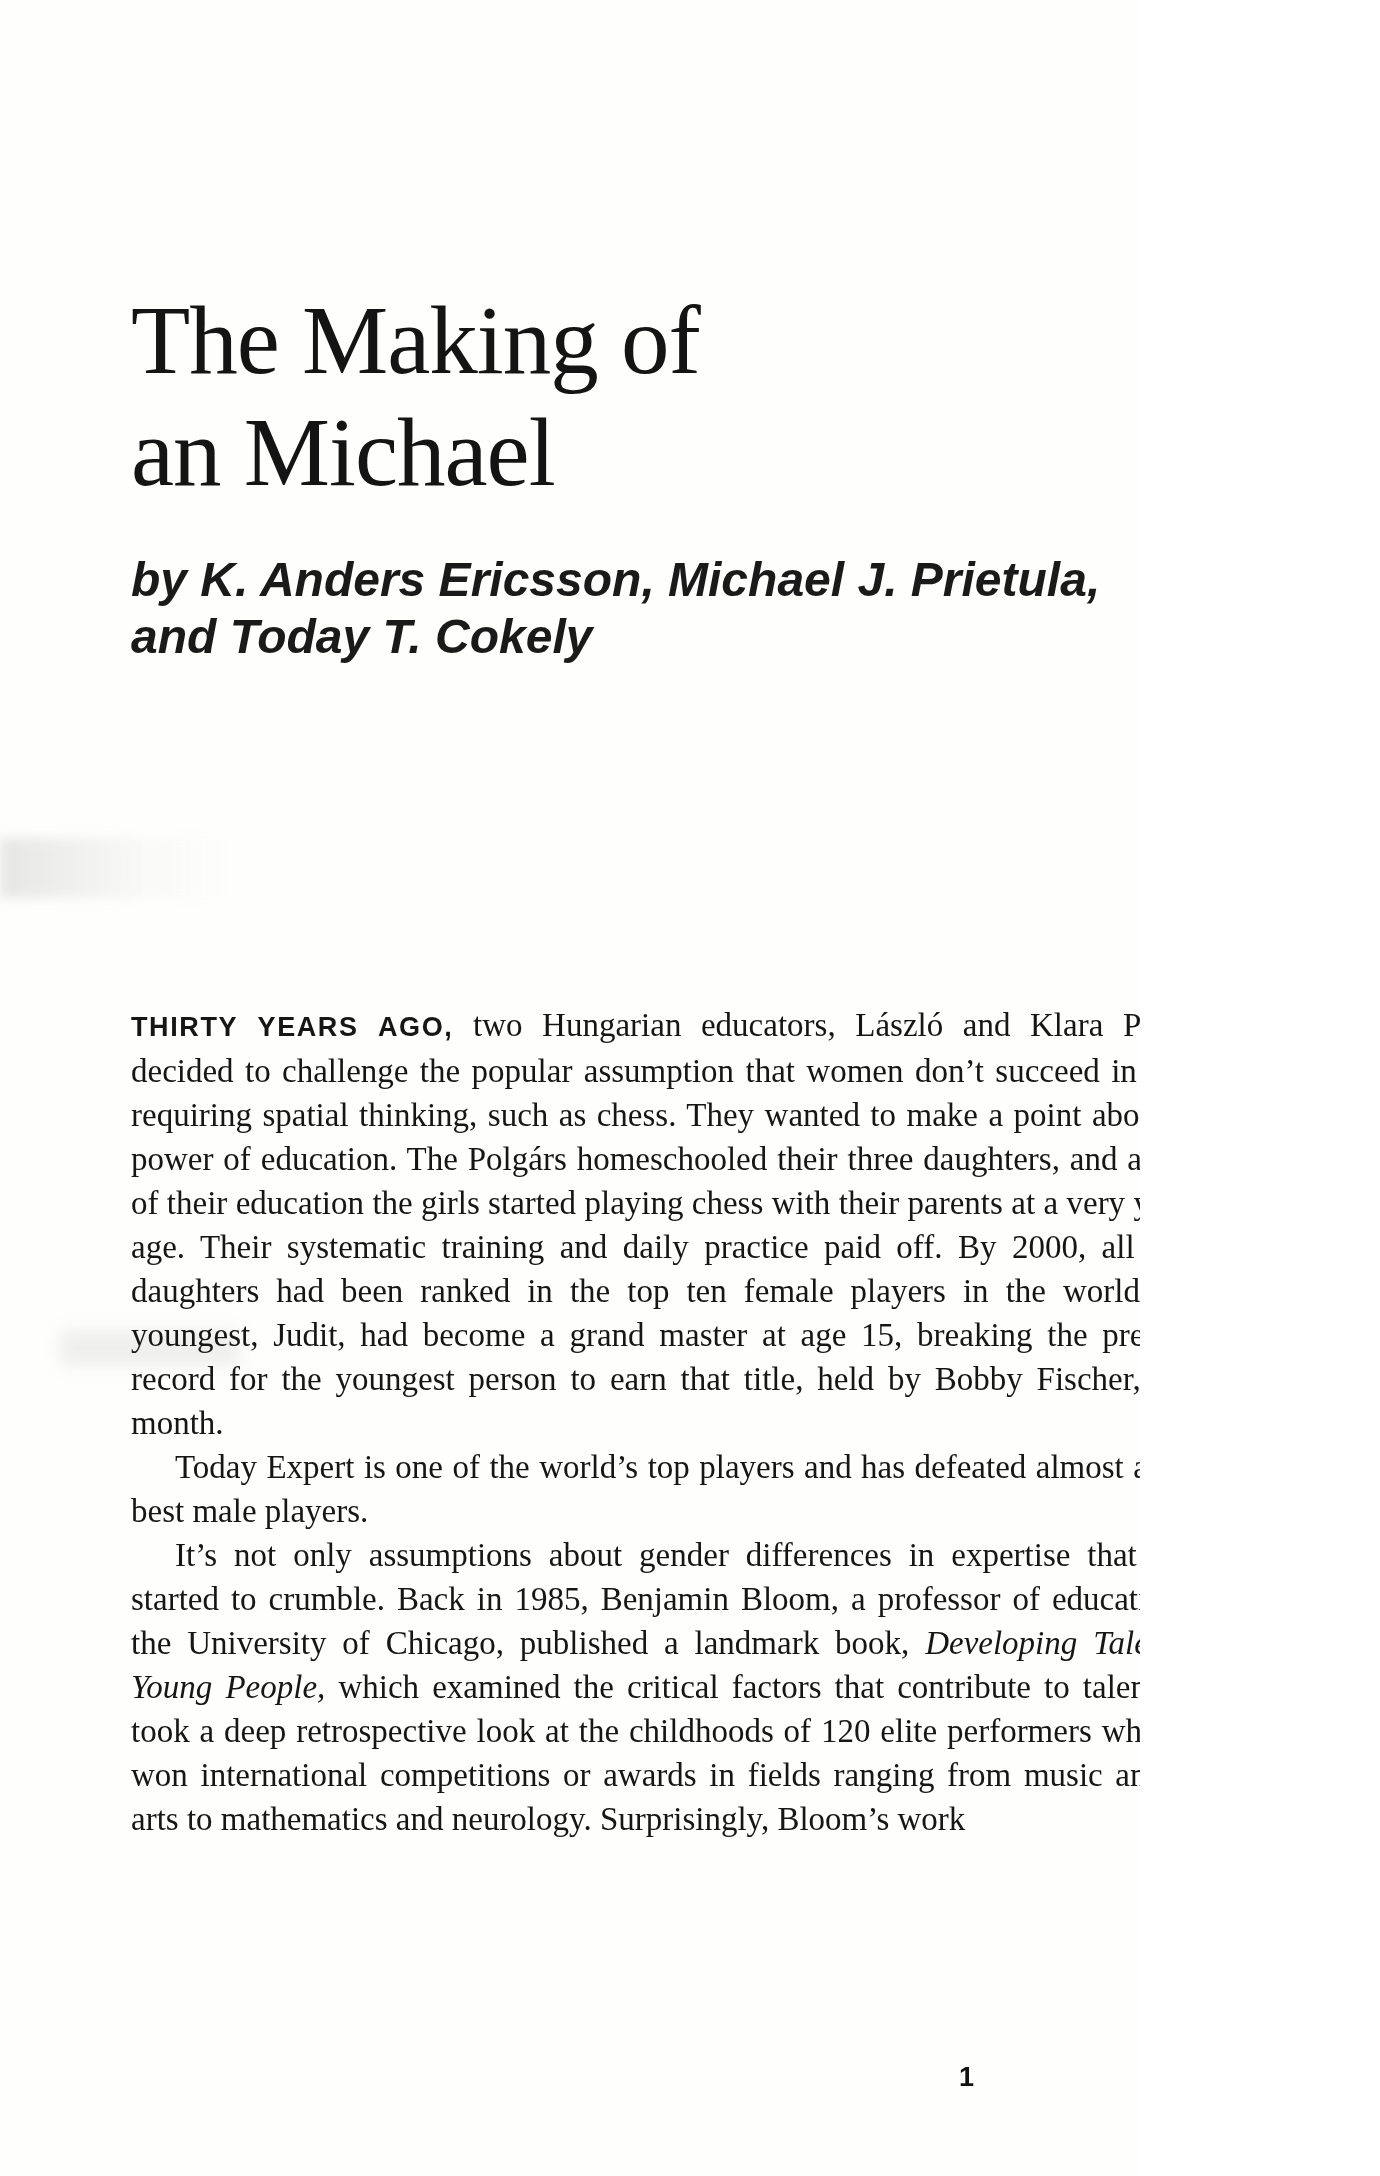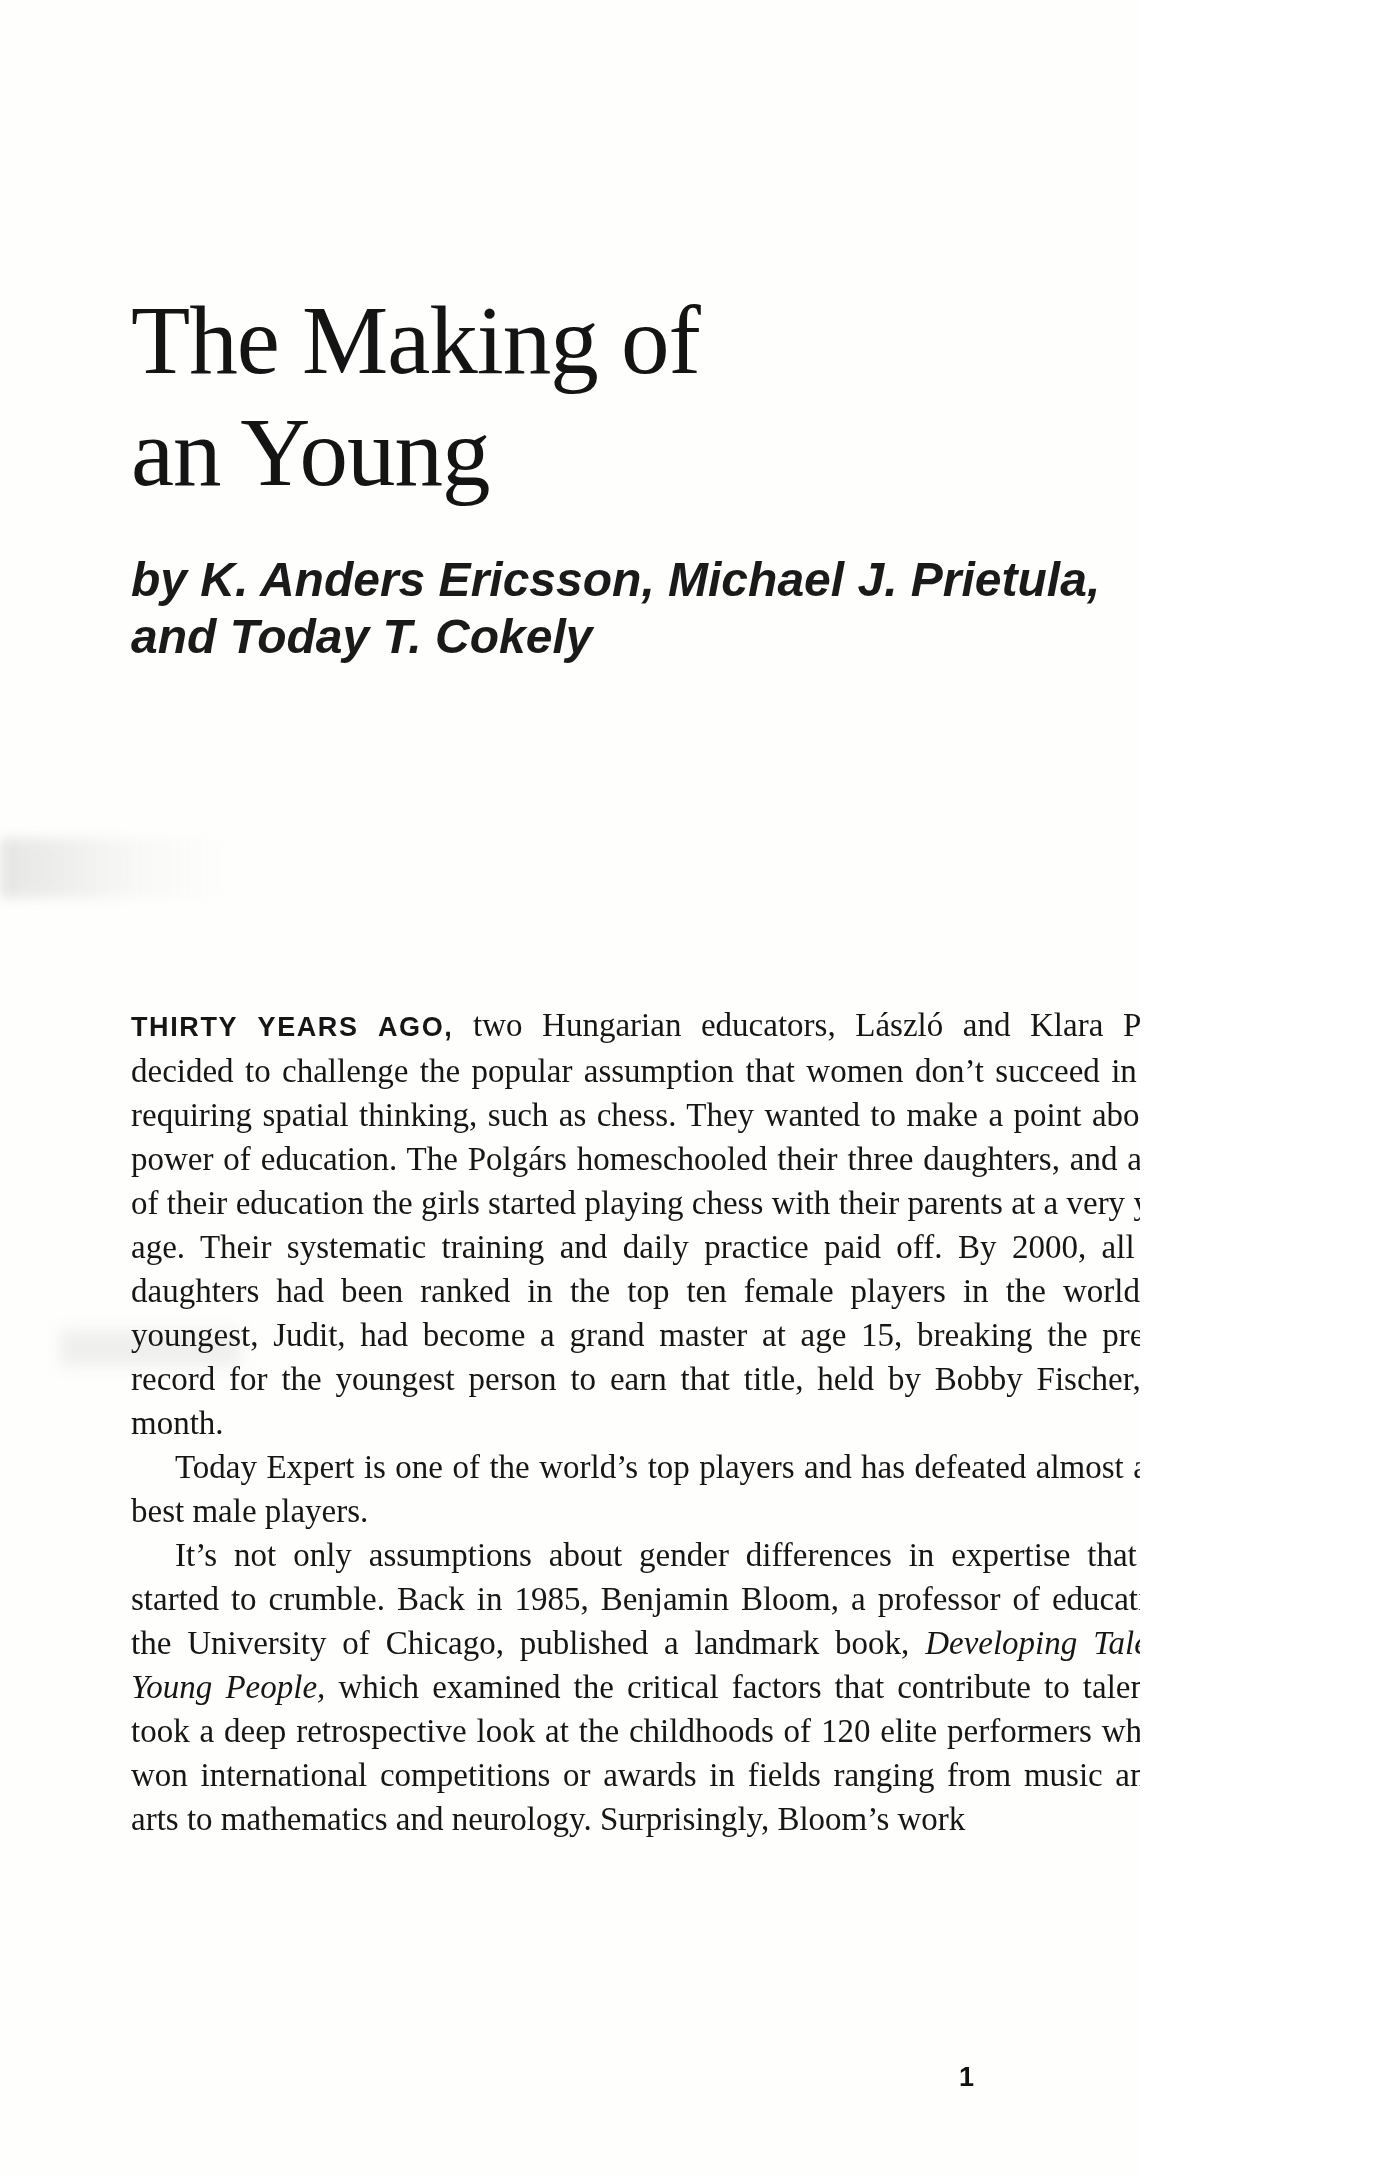--- a/index.html
+++ b/index.html
@@ -103,21 +103,21 @@
 
 <div class="page">
 
   <div class="smudge-1"></div>
   <div class="smudge-2"></div>
 
   <div class="content">
 
     <h1 class="title">
       <span class="title-line">The Making of</span>
-      <span class="title-line">an Young</span>
+      <span class="title-line">an Michael</span>
     </h1>
 
     <div class="byline">
       <span class="byline-line">by K. Anders Ericsson, Michael J. Prietula,</span>
       <span class="byline-line">and Today T. Cokely</span>
     </div>
 
     <div class="body-text">
 
       <p><span class="lead-in">THIRTY YEARS AGO,</span><span> two Hungarian educators, László and Klara Polgár, decided to challenge the popular assumption that women don’t succeed in areas requiring spatial thinking, such as chess. They wanted to make a point about the power of education. The Polgárs homeschooled their three daughters, and as part of their education the girls started playing chess with their parents at a very young age. Their systematic training and daily practice paid off. By 2000, all three daughters had been ranked in the top ten female players in the world. The youngest, Judit, had become a grand master at age 15, breaking the previous record for the youngest person to earn that title, held by Bobby Fischer, by a month.</span></p>

